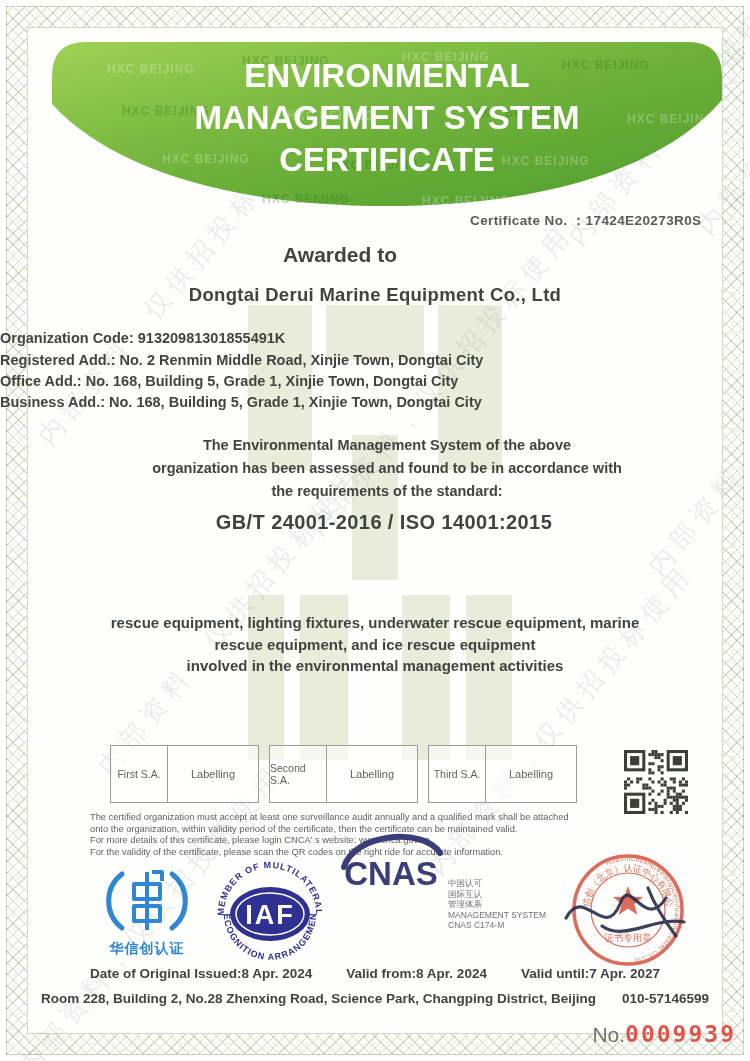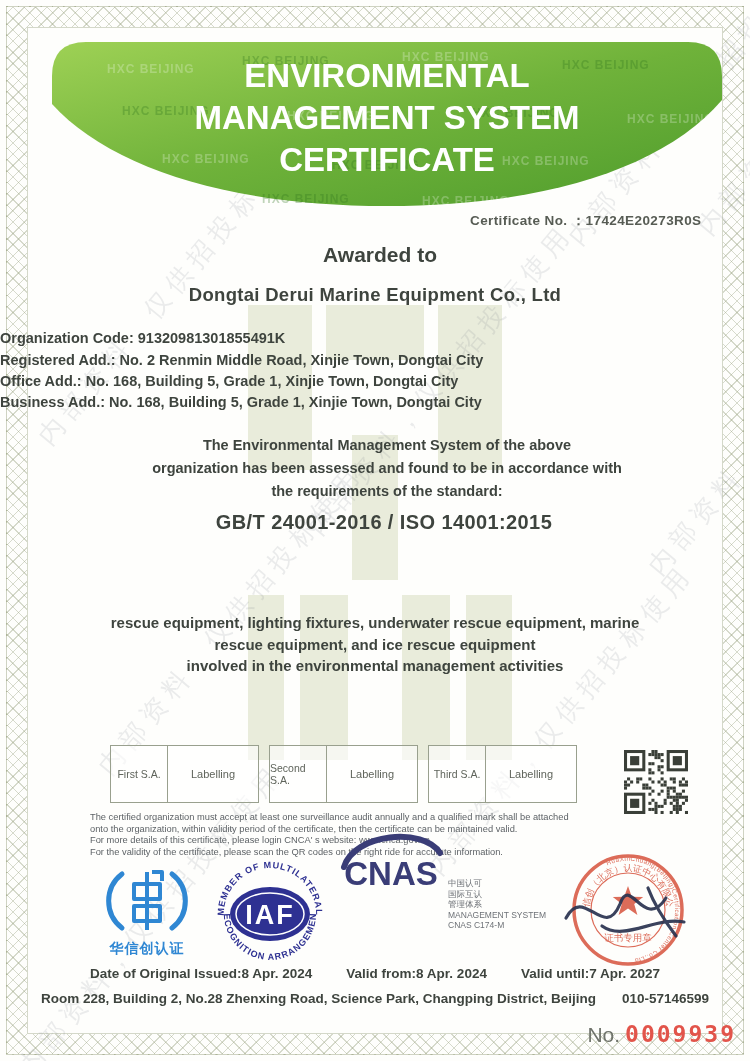--- a/index.html
+++ b/index.html
@@ -36,21 +36,21 @@
     color:rgba(255,255,255,.25);white-space:nowrap;
   }
   .hxcwm.dark{color:rgba(45,115,30,.30);}
   .title{
     position:absolute;left:0;top:21px;width:670px;text-align:center;
     color:#fff;font-size:33px;line-height:42px;font-weight:700;letter-spacing:0px;
   }
   
   .z{position:absolute;z-index:5;}
   .cert-no{left:470px;top:212px;width:240px;font-size:13.5px;font-weight:700;color:#575c54;letter-spacing:.4px;}
-  .awarded{left:0;top:243px;width:680px;text-align:center;font-size:21px;font-weight:700;padding-left:40px;}
+  .awarded{left:0;top:243px;width:680px;text-align:center;font-size:21px;font-weight:700;}
   .company{left:0;top:284px;width:750px;text-align:center;font-size:18.5px;font-weight:700;letter-spacing:.3px;}
   .orgline{left:0;width:750px;text-align:left;font-size:14.5px;font-weight:700;}
   .assess{left:0;top:434px;width:750px;text-align:center;font-size:14.5px;font-weight:700;line-height:23px;margin-left:12px;}
   .standard{left:0;top:511px;width:750px;text-align:center;font-size:20px;font-weight:700;letter-spacing:.4px;margin-left:9px;}
   .scope-h{left:0;top:561px;width:750px;text-align:center;font-size:15px;font-weight:700;}
   .scope-t{left:0;top:612px;width:750px;text-align:center;font-size:15px;font-weight:700;line-height:21.5px;}
   
   .audit-row{left:110px;top:745px;display:flex;gap:10px;}
   .abox{width:147px;height:56px;border:1px solid #99a08e;display:flex;background:rgba(255,255,255,.6);justify-content:center;}
   .acell1{width:56px;border-right:1px solid #99a08e;display:flex;align-items:center;justify-content:center;
@@ -63,21 +63,21 @@
   
   .logo{position:absolute;z-index:6;}
   .hxc-caption{position:absolute;left:0;top:78px;width:110px;text-align:center;
                font-size:14px;font-weight:700;color:#2f87d3;letter-spacing:1px;}
   .cnas-block{left:448px;top:878px;font-size:8.5px;line-height:10.5px;color:#6e7277;}
   
   .dates-row{left:0;top:966px;width:750px;display:flex;justify-content:center;gap:34px;
              font-size:13.5px;font-weight:700;}
   .addr-row{left:0;top:991px;width:750px;display:flex;justify-content:center;gap:26px;
             font-size:13.5px;font-weight:700;}
-  .serial{right:14px;top:1021px;display:flex;align-items:baseline;gap:5px;z-index:6;}
+  .serial{right:14px;top:1021px;display:flex;align-items:baseline;z-index:6;}
   .serial-label{font-size:21px;color:#6f736b;}
   .serial-value{font-family:"DejaVu Sans Mono", monospace;font-size:23px;font-weight:700;
                 color:#e2544a;letter-spacing:2px;}
 </style>
 </head>
 <body>
 
 <div class="page">
 
   <div class="lattice"></div>

